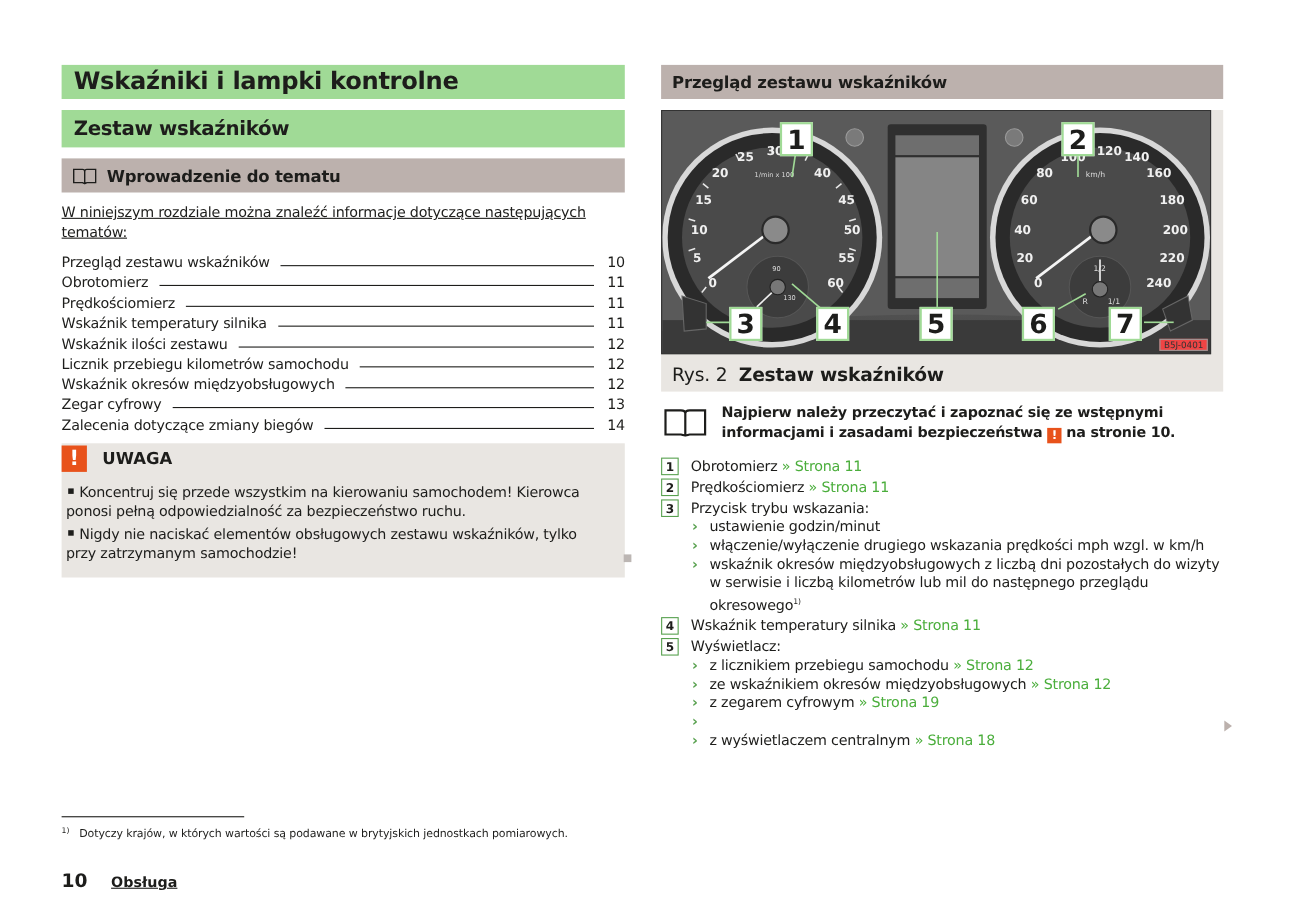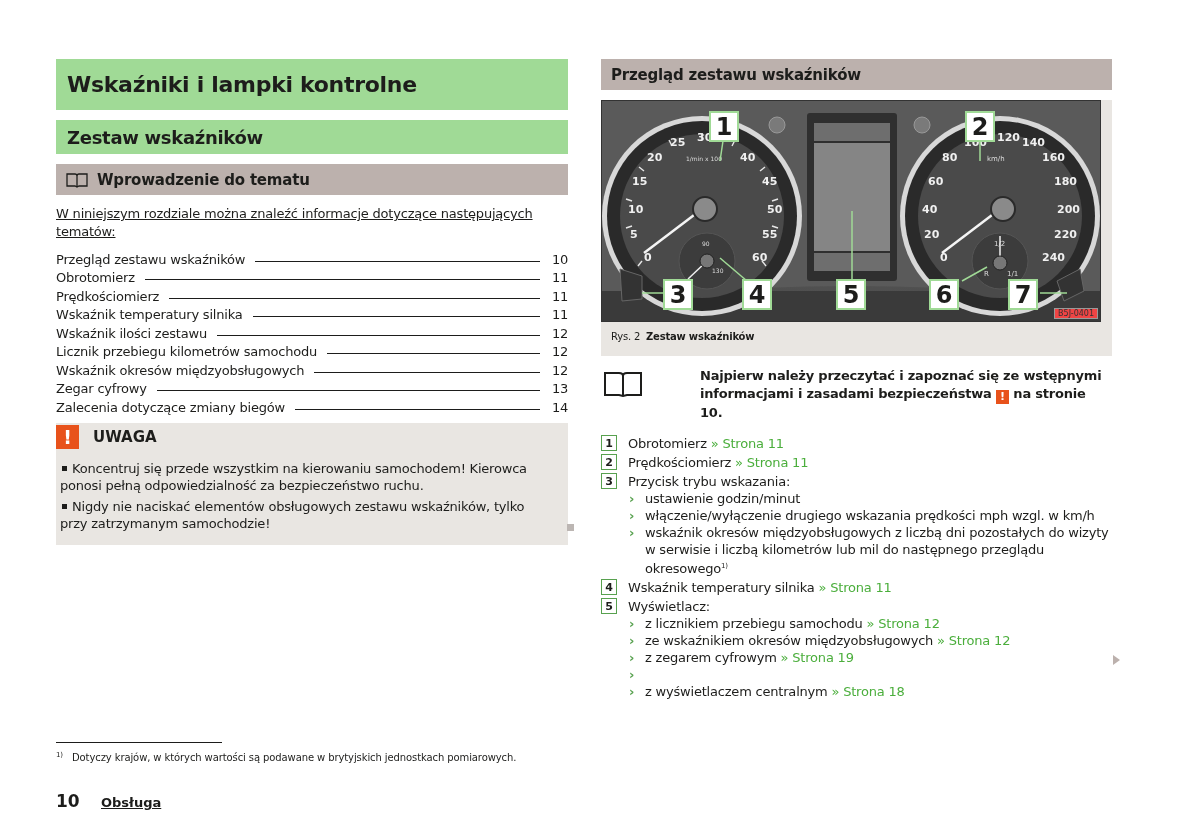--- a/index.html
+++ b/index.html
@@ -2,21 +2,21 @@
 <html><head>
   <meta charset="utf-8">
   <style>
     * { box-sizing: border-box; margin: 0; padding: 0; }
     html, body { width: 1191px; height: 840px; background: #ffffff; overflow: hidden; }
     body { position: relative; font-family: "DejaVu Sans", sans-serif; color: #1d1d1b; }
 
     .col-left { position: absolute; left: 56px; top: 59px; width: 512px; }
     .col-right { position: absolute; left: 601px; top: 59px; width: 511px; }
 
-    .h1-bar { background: #a0da96; height: 51px; display: flex; align-items: center; padding-left: 11px; }
+    .h1-bar { background: #a0da96; height: 31px; display: flex; align-items: center; padding-left: 11px; }
     .h1-bar span { font-size: 22px; font-weight: bold; letter-spacing: -0.3px; color: #1d1d1b; }
     .h2-bar { background: #a0da96; height: 34px; margin-top: 10px; display: flex; align-items: center; padding-left: 11px; }
     .h2-bar span { font-size: 18px; font-weight: bold; letter-spacing: -0.3px; }
     .h3-bar { background: #bcb1ad; height: 31px; margin-top: 10px; display: flex; align-items: center; padding-left: 10px; }
     .h3-bar .book { width: 22px; height: 16px; margin-right: 9px; }
     .h3-bar span.t { font-size: 15px; font-weight: bold; letter-spacing: -0.2px; }
 
     .intro { margin-top: 10px; font-size: 13px; line-height: 18px; letter-spacing: -0.2px; text-decoration: underline; }
 
     .toc { margin-top: 7px; }
@@ -32,27 +32,27 @@
     .warn-body { padding: 5px 14px 0 0; font-size: 13px; line-height: 17px; letter-spacing: -0.2px; }
     .warn-body p { margin: 4px; }
     .bullet-sq { display: inline-block; width: 5px; height: 5px; background: #1d1d1b; margin: 0 5px 2px 2px; vertical-align: middle; }
     .end-square { position: absolute; right: -6px; bottom: 14px; width: 7px; height: 7px; background: #bcb6b3; }
 
     .h2r-bar { background: #bcb1ad; height: 31px; display: flex; align-items: center; padding-left: 10px; }
     .h2r-bar span { font-size: 15px; font-weight: bold; letter-spacing: -0.2px; }
 
     .figure { margin-top: 10px; background: #e9e6e2; padding-bottom: 6px; }
     .fig-img { width: 500px; height: 222px; background: #505050; position: relative; overflow: hidden; border: 1px solid #333; }
-    .fig-caption { padding: 9px 0 0 10px; font-size: 10px; letter-spacing: -0.2px; height: 28px; }
+    .fig-caption { padding: 9px 0 0 10px; font-size: 17px; letter-spacing: -0.2px; height: 28px; }
     .fig-caption b { font-weight: bold; }
 
     .callout { position: absolute; background: #ffffff; border: 2px solid #a0da96; font-weight: bold; color: #1d1d1b; font-size: 24px; width: 30px; height: 31px; display: flex; align-items: center; justify-content: center; font-family: "DejaVu Sans", sans-serif; }
     .fig-code { position: absolute; right: 2px; bottom: 2px; background: #ef4444; color: #333; font-size: 8px; padding: 0 3px; border: 1px solid #999; }
 
-    .note { display: flex; margin-top: 11px; gap: 44px; }
+    .note { display: flex; margin-top: 11px; }
     .note .book-big { width: 40px; height: 28px; margin: 2px 13px 0 2px; flex: none; }
     .note .txt { font-size: 13px; font-weight: bold; line-height: 18px; letter-spacing: -0.2px; }
     .inline-warn { display: inline-block; width: 13px; height: 14px; background: #e8521b; color: #fff; font-size: 11px; text-align: center; line-height: 14px; vertical-align: -2px; }
 
     .items { margin-top: 13px; }
     .item { display: flex; font-size: 13px; line-height: 17px; letter-spacing: -0.2px; margin-bottom: 2px; }
     .num-box { width: 16px; height: 16px; border: 1px solid #58a14f; font-size: 11px; font-weight: bold; display: flex; align-items: center; justify-content: center; margin-right: 11px; flex: none; }
     .sub { display: flex; margin-left: 28px; font-size: 13px; line-height: 17px; letter-spacing: -0.2px; }
     .chev { color: #58a14f; font-weight: bold; width: 16px; flex: none; }
     .link { color: #4bae3c; }

